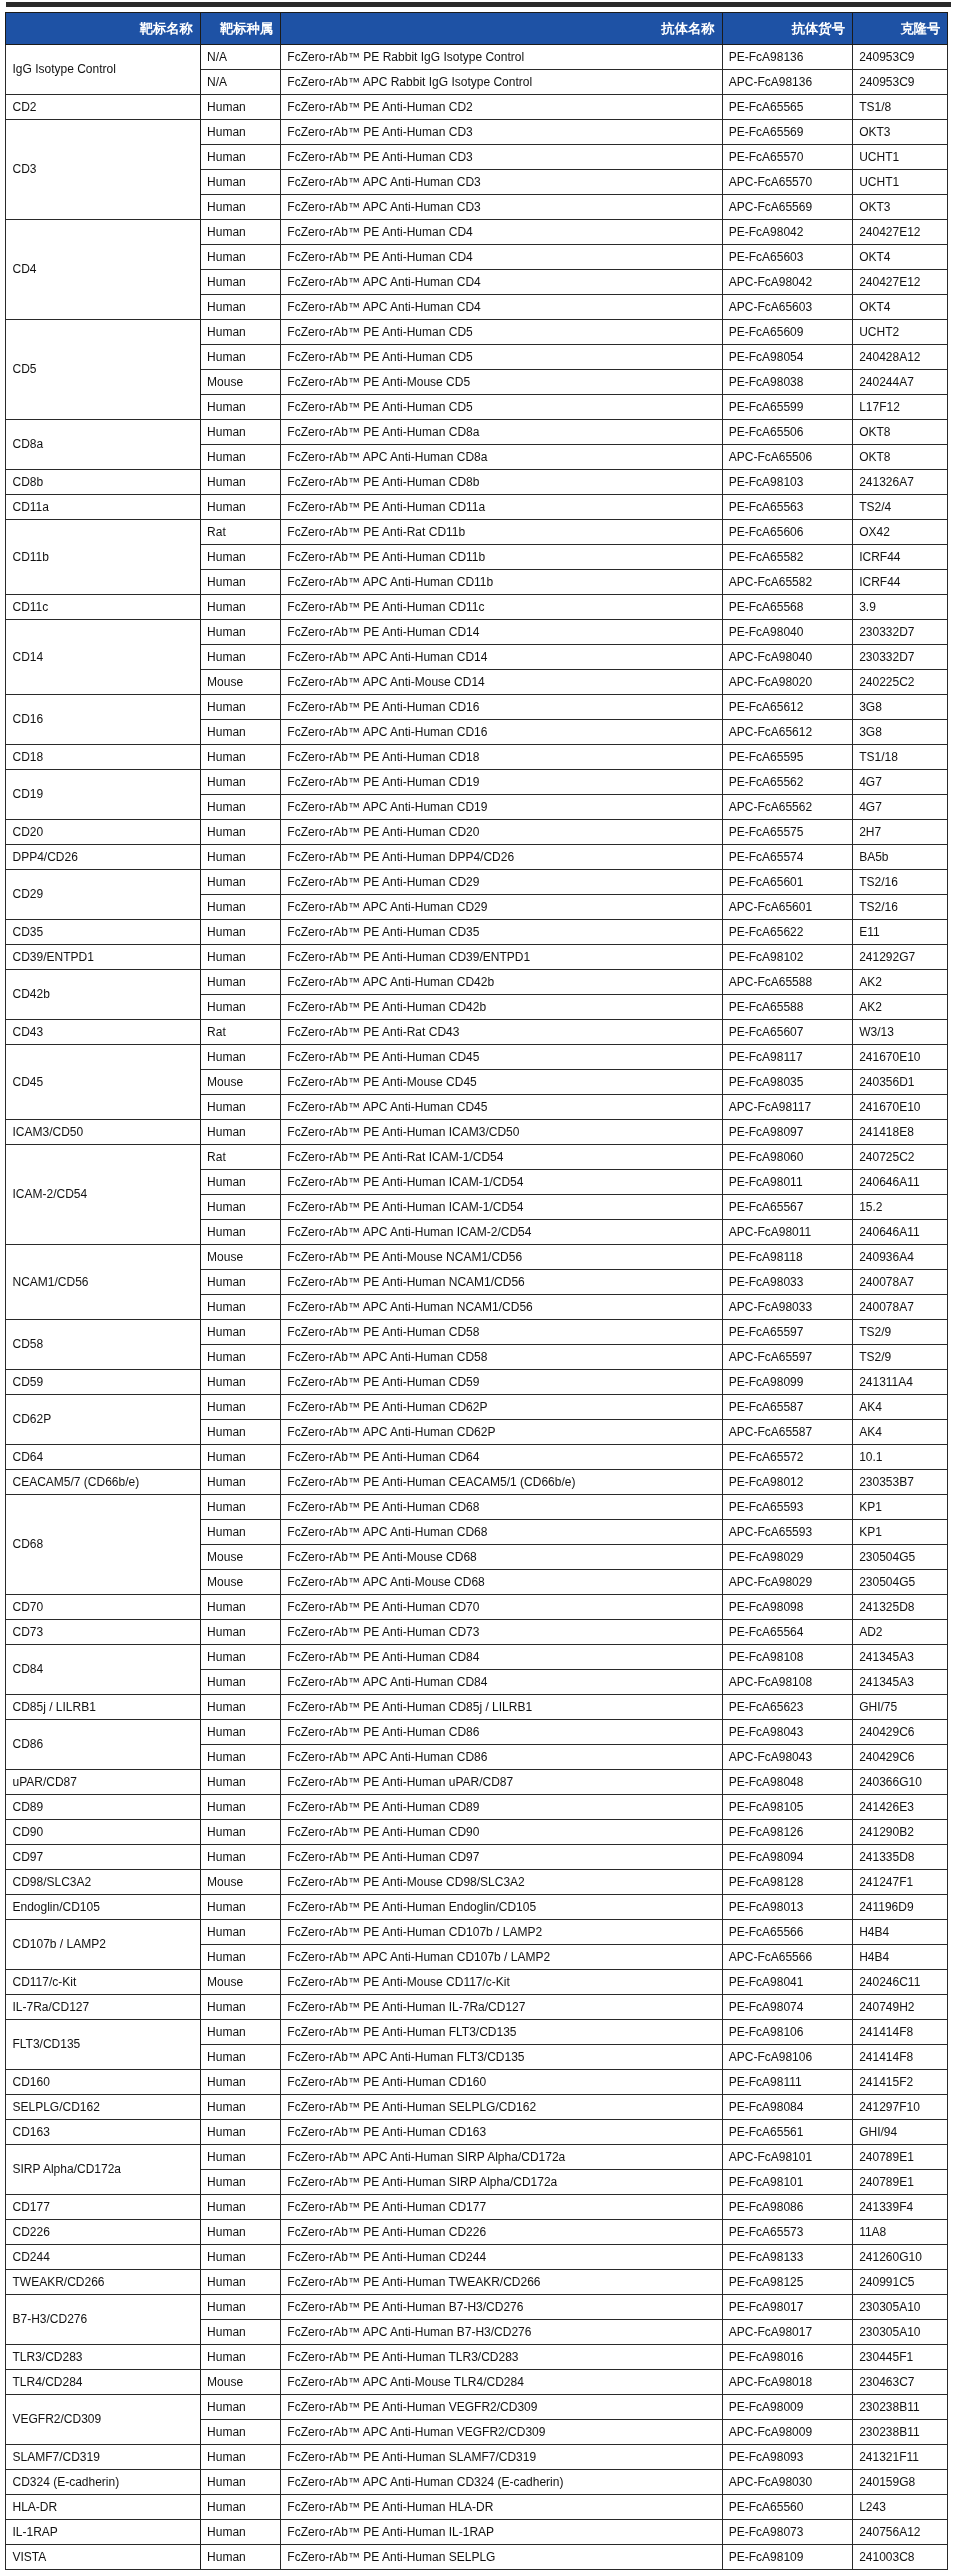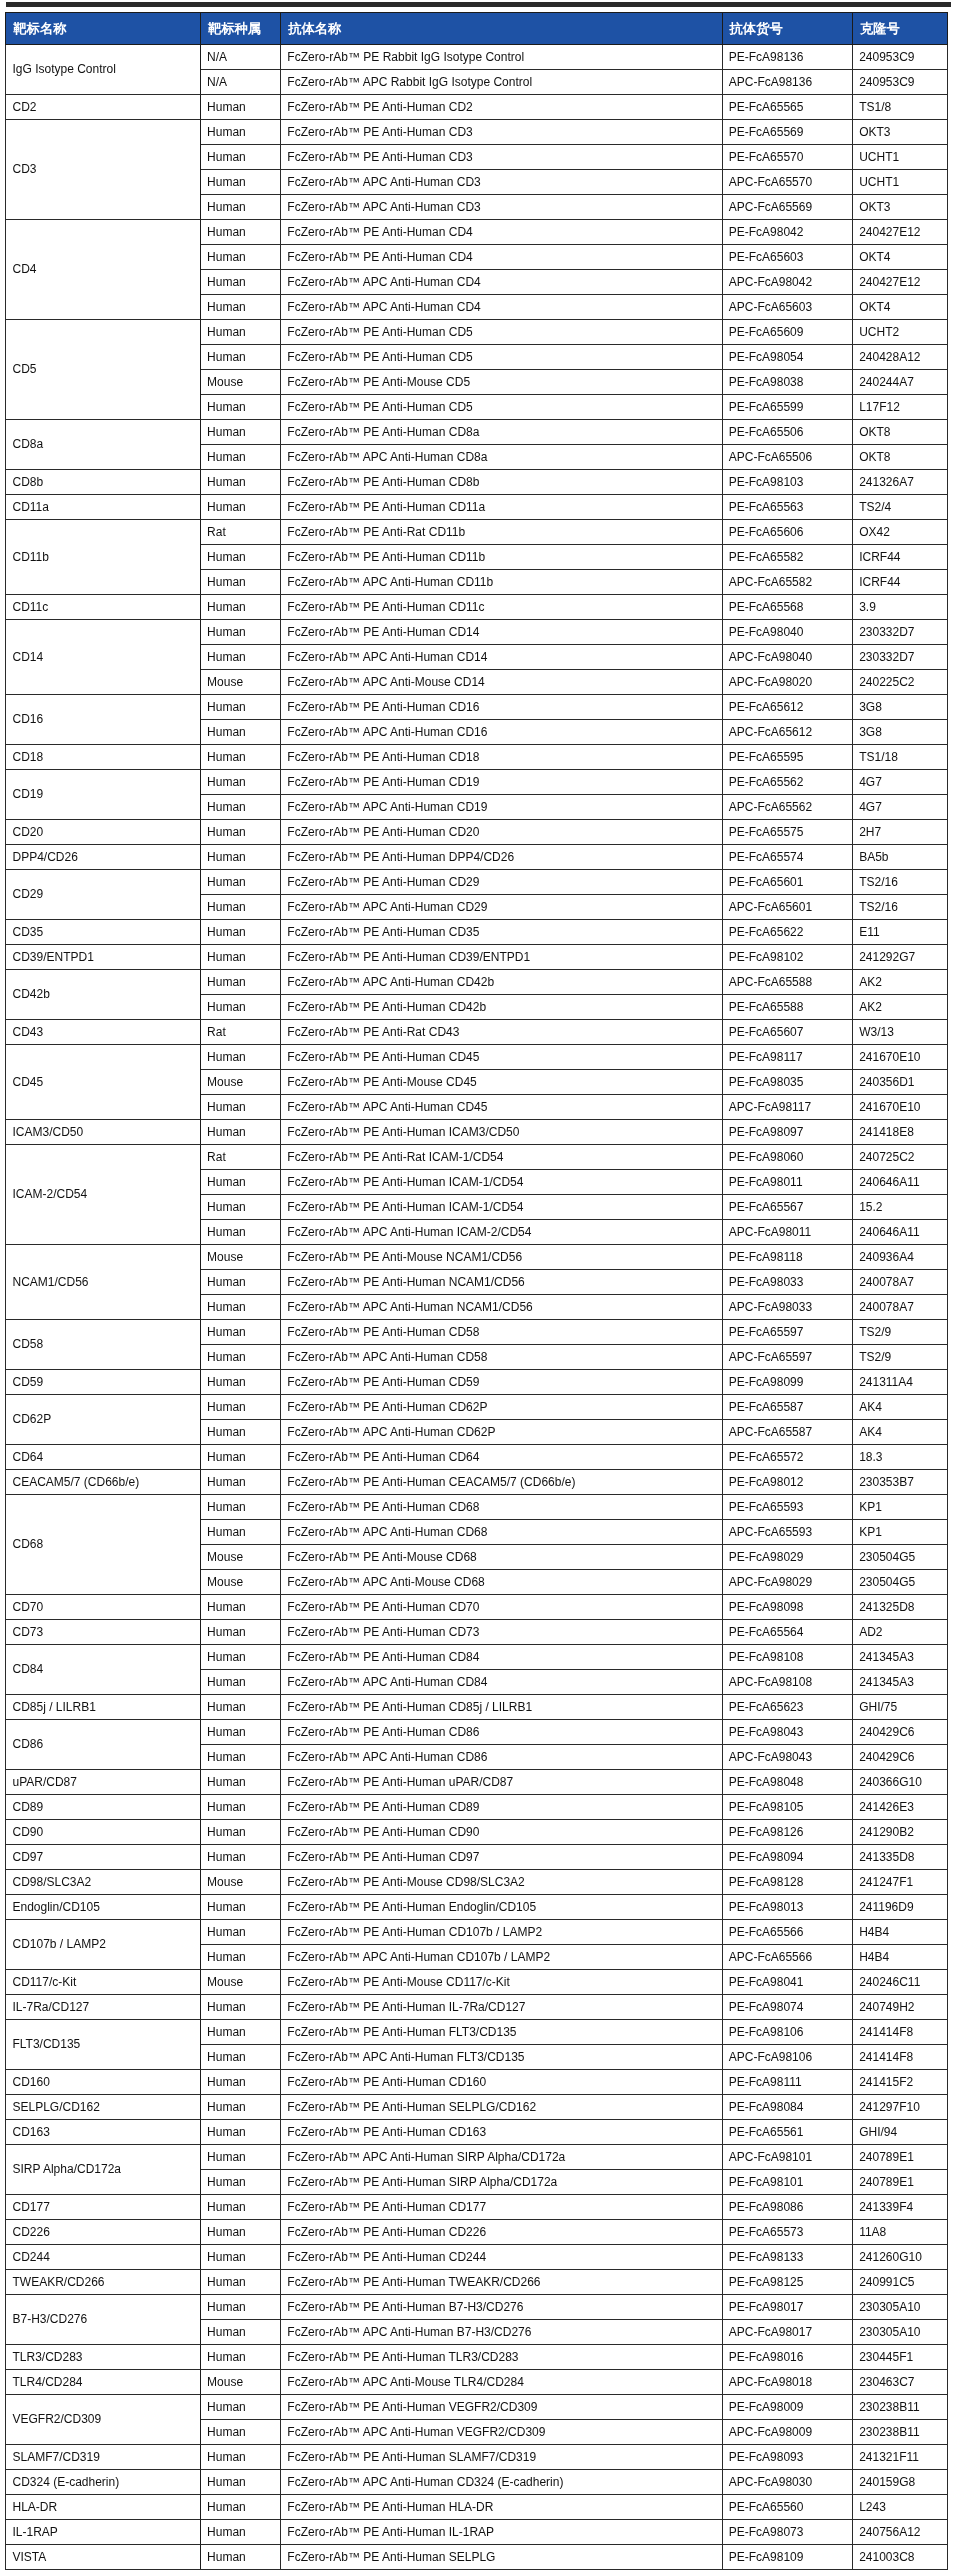--- a/index.html
+++ b/index.html
@@ -30,21 +30,21 @@
   table.antibody-table col.c-species  { width: 80px; }
   table.antibody-table col.c-antibody { width: 440px; }
   table.antibody-table col.c-catalog  { width: 130px; }
   table.antibody-table col.c-clone    { width: 95px; }
 
   thead th {
     background: #1e52a5;
     color: #ffffff;
     font-weight: bold;
     font-size: 13.3px;
-    text-align: left;
+    text-align: right;
     padding: 6.2px 7px;
     height: 30px;
     border: 0.9px solid #1b1b1b;
     border-bottom: 1.8px solid #1b1b1b;
   }
   tbody td {
     font-size: 12px;
     color: #111111;
     padding: 2.7px 6.2px;
     height: 25px;
@@ -450,26 +450,26 @@
           <td class="species-cell">Human</td>
           <td class="antibody-cell">FcZero-rAb™ APC Anti-Human CD62P</td>
           <td class="catalog-cell">APC-FcA65587</td>
           <td class="clone-cell">AK4</td>
         </tr>
         <tr class="group-start">
           <td class="target-cell" rowspan="1">CD64</td>
           <td class="species-cell">Human</td>
           <td class="antibody-cell">FcZero-rAb™ PE Anti-Human CD64</td>
           <td class="catalog-cell">PE-FcA65572</td>
-          <td class="clone-cell">18.3</td>
+          <td class="clone-cell">10.1</td>
         </tr>
         <tr class="group-start">
           <td class="target-cell" rowspan="1">CEACAM5/7 (CD66b/e)</td>
           <td class="species-cell">Human</td>
-          <td class="antibody-cell">FcZero-rAb™ PE Anti-Human CEACAM5/7 (CD66b/e)</td>
+          <td class="antibody-cell">FcZero-rAb™ PE Anti-Human CEACAM5/1 (CD66b/e)</td>
           <td class="catalog-cell">PE-FcA98012</td>
           <td class="clone-cell">230353B7</td>
         </tr>
         <tr class="group-start">
           <td class="target-cell" rowspan="4">CD68</td>
           <td class="species-cell">Human</td>
           <td class="antibody-cell">FcZero-rAb™ PE Anti-Human CD68</td>
           <td class="catalog-cell">PE-FcA65593</td>
           <td class="clone-cell">KP1</td>
         </tr>

